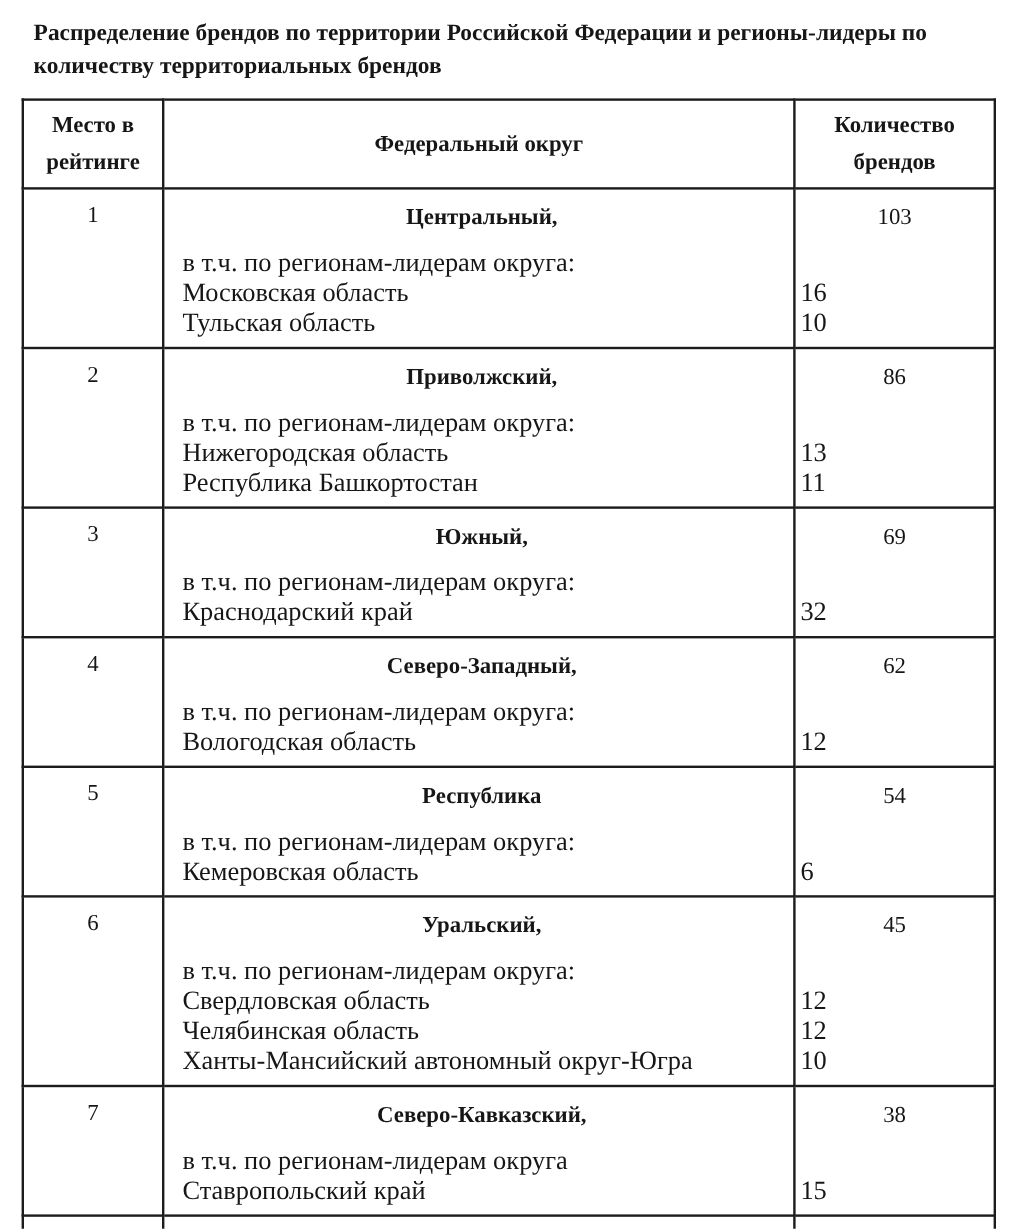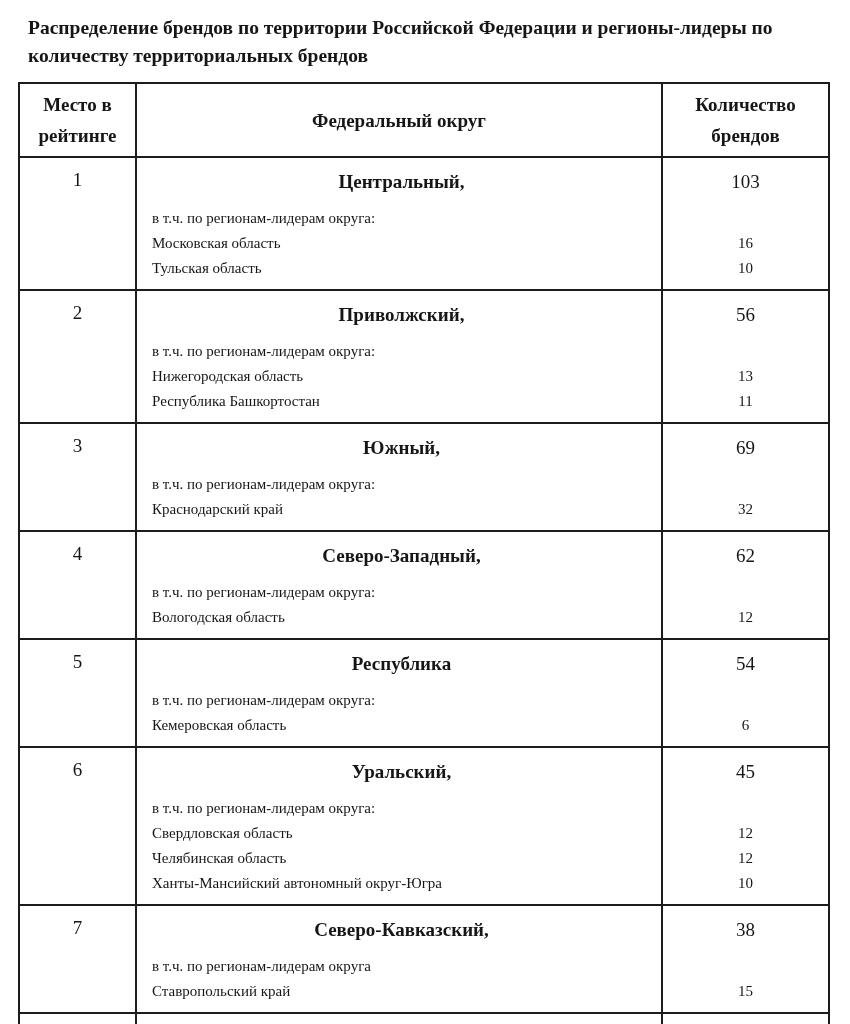--- a/index.html
+++ b/index.html
@@ -63,25 +63,25 @@
     display: block;
     padding-top: 11px;
     margin-bottom: 11px;
     text-align: center;
     font-size: 19px;
     line-height: 26px;
   }
   td.c-mid .row-top { font-weight: bold; }
   .row-top:last-child { margin-bottom: 0; }
   .line {
-    font-size: 15px;
+    font-size: 22px;
     line-height: 25px;
     white-space: nowrap;
   }
-  td.c-count .line { text-align: center; }
+  td.c-count .line { text-align: left; }
 </style>
 </head>
 <body>
 
 <div class="page-title">Распределение брендов по территории Российской Федерации и регионы-лидеры по количеству территориальных брендов</div>
 
 <table class="brand-table">
   <colgroup>
     <col class="col-rank">
     <col class="col-mid">
@@ -116,21 +116,21 @@
     <td class="c-rank">
       <span>2</span>
     </td>
     <td class="c-mid">
       <span class="row-top">Приволжский,</span>
     <div class="line note">в т.ч. по регионам-лидерам округа:</div>
           <div class="line region">Нижегородская область</div>
           <div class="line region">Республика Башкортостан</div>
         </td>
     <td class="c-count">
-      <span class="row-top">56</span>
+      <span class="row-top">86</span>
     <div class="line blank">&nbsp;</div>
           <div class="line num">13</div>
           <div class="line num">11</div>
         </td>
   </tr>
       <tr>
     <td class="c-rank">
       <span>3</span>
     </td>
     <td class="c-mid">

